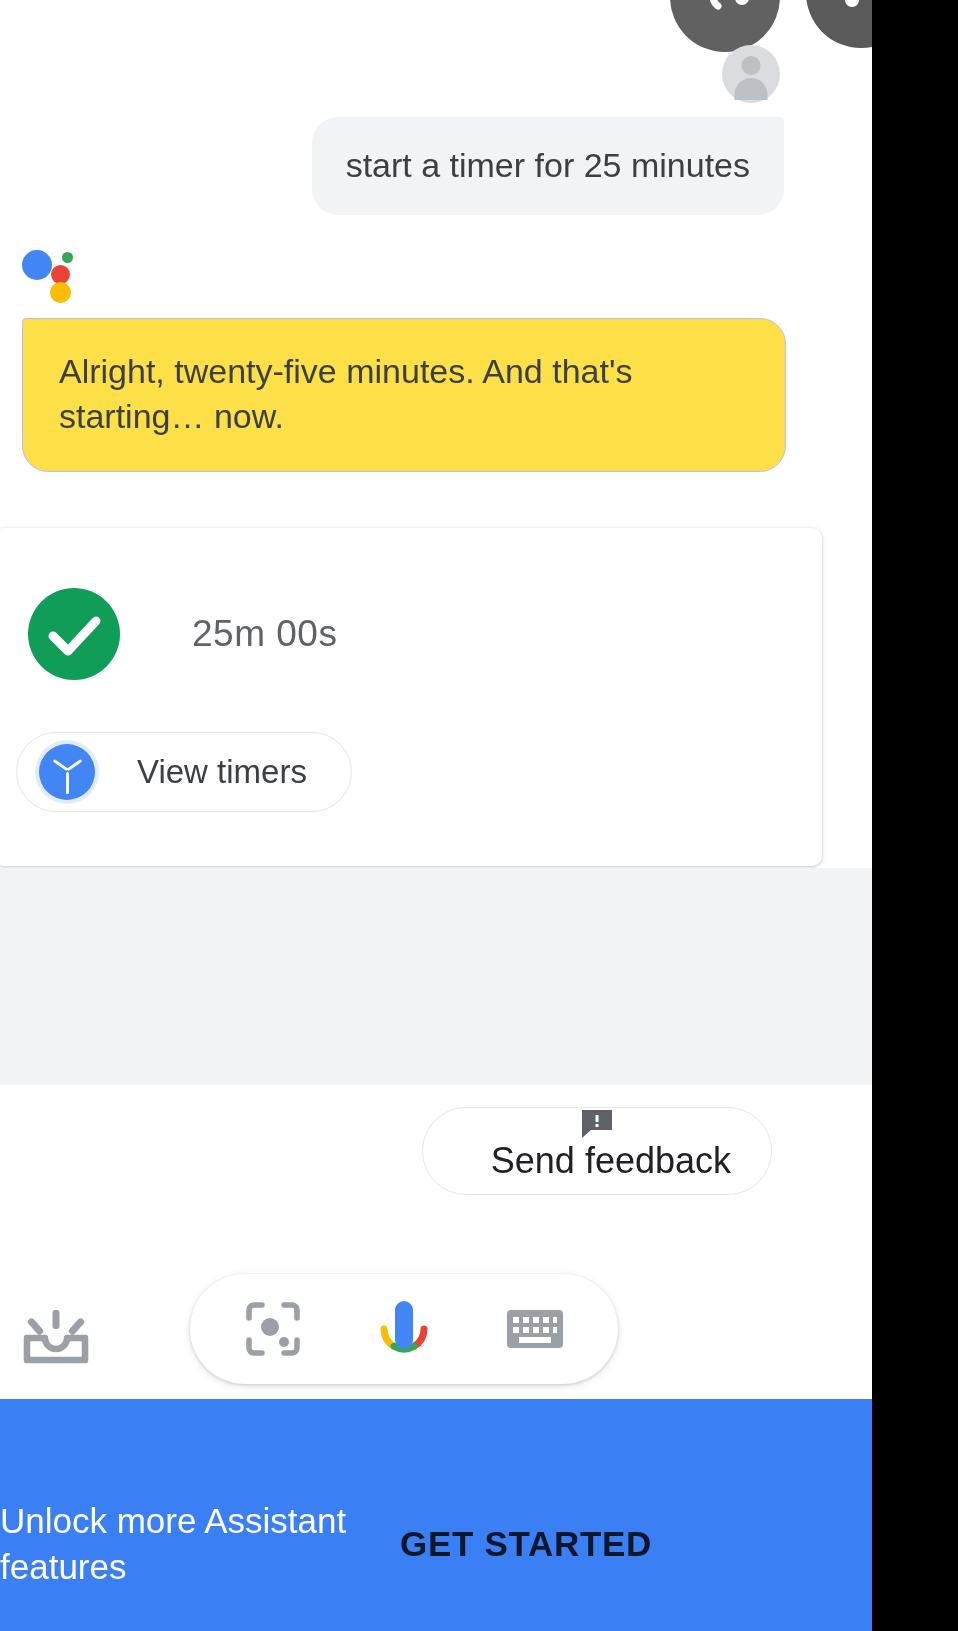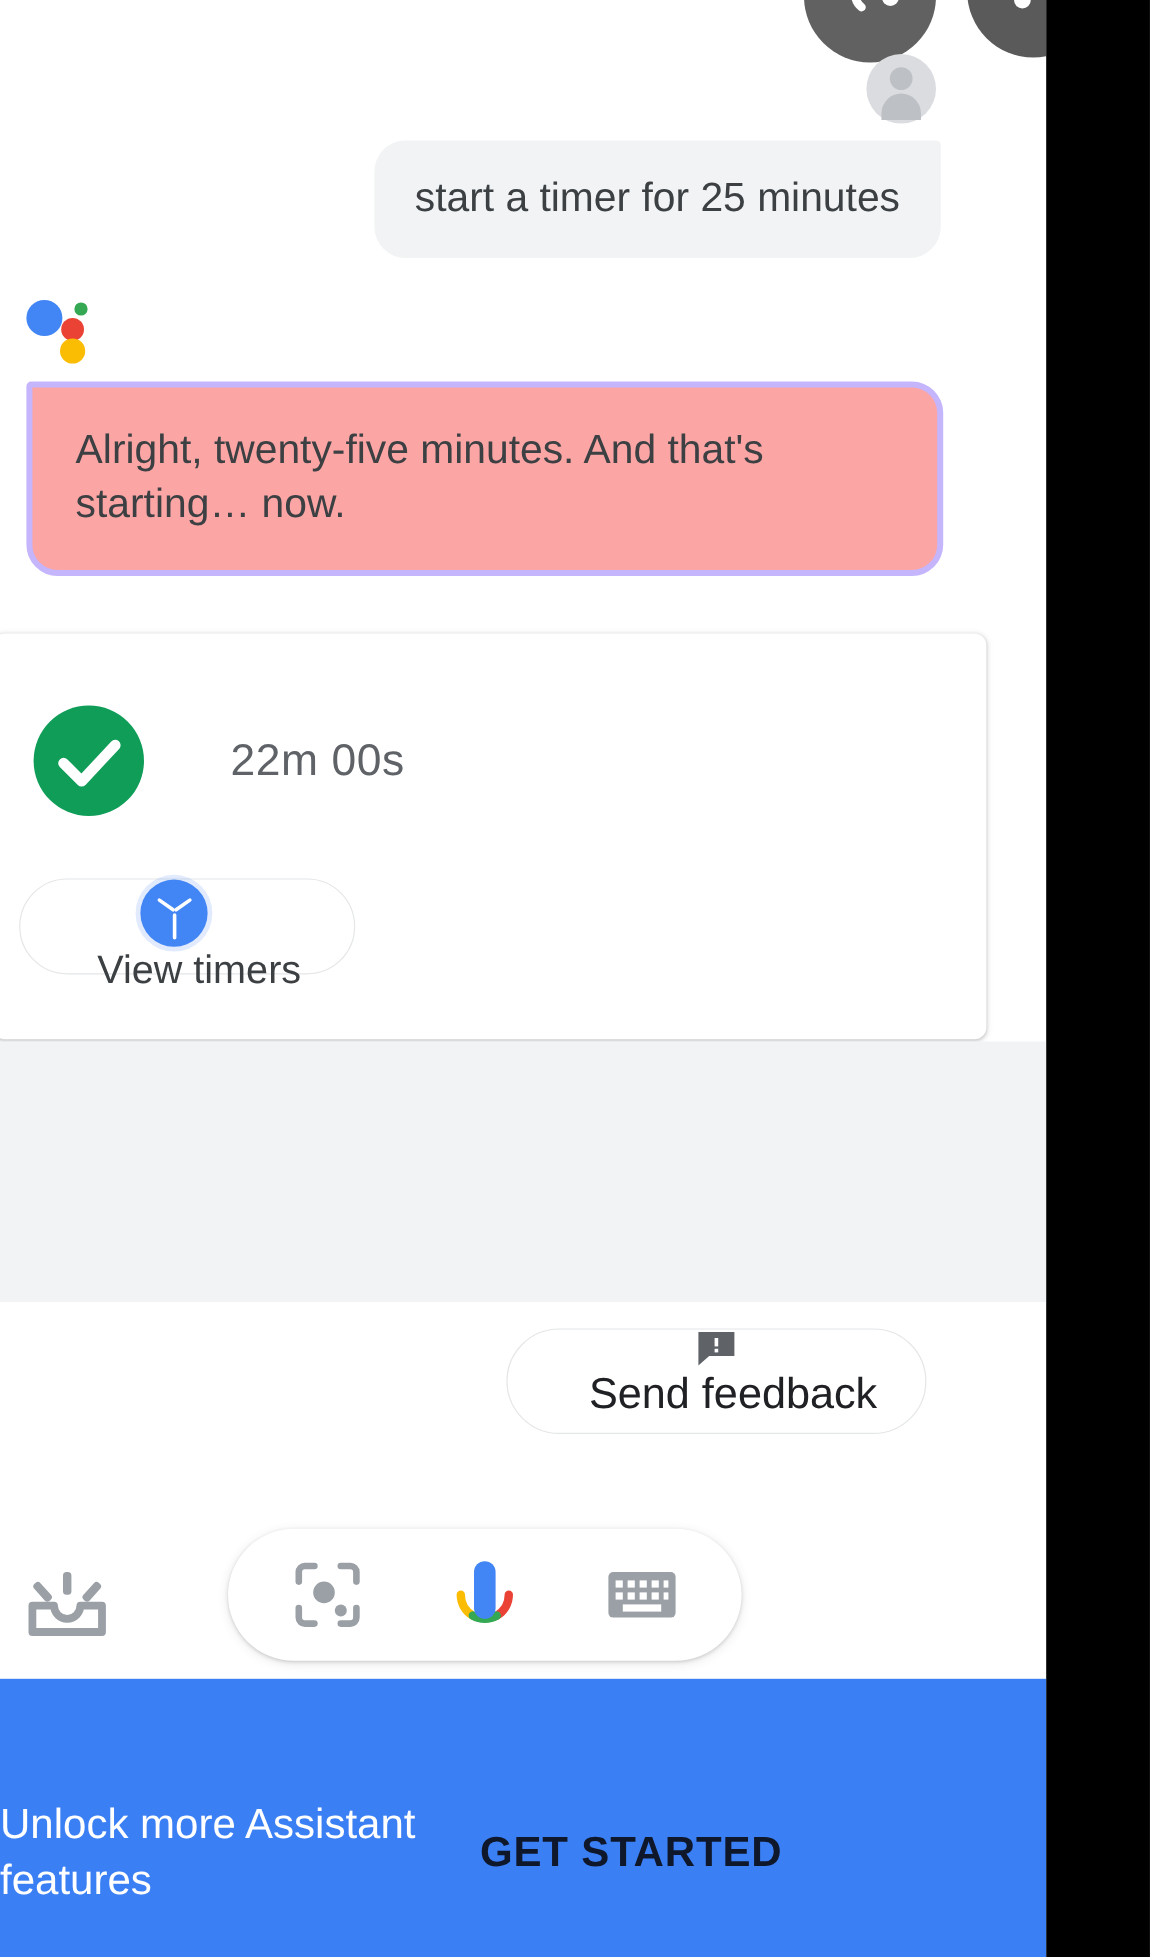--- a/index.html
+++ b/index.html
@@ -132,22 +132,22 @@
   #assistant-logo .green { left: 40px; top: 4px;  width: 11px; height: 11px; background: #34a853; }
   #assistant-logo .red   { left: 29px; top: 17px; width: 19px; height: 19px; background: #ea4335; }
   #assistant-logo .yellow{ left: 28px; top: 34px; width: 21px; height: 21px; background: #fbbc04; }
 
   
   #assistant-bubble {
     position: absolute;
     left: 22px;
     top: 318px;
     width: 764px;
-    background: #fca5a5;
-    border: 5px solid #c4b5fd;
+    background: #fde047;
+    border: 1px solid #c4b5fd;
     border-radius: 4px 26px 26px 26px;
     padding: 30px 36px 32px 36px;
     box-sizing: border-box;
   }
   #assistant-bubble .txt {
     font-size: 34px;
     line-height: 1.33;
     color: #3c4043;
   }
 
@@ -190,21 +190,20 @@
   #view-timers-chip {
     margin: 52px 0 0 22px;
     display: inline-flex;
     align-items: center;
     height: 80px;
     border: 1px solid #e4e6e8;
     border-radius: 40px;
     padding: 0 44px 0 22px;
     background: #ffffff;
     box-sizing: border-box;
-    flex-direction: column;
   }
   #clock-icon {
     width: 56px;
     height: 56px;
     border-radius: 50%;
     background: #4285f4;
     position: relative;
     flex: none;
     box-shadow: 0 0 0 4px rgba(66,133,244,.16);
   }
@@ -398,21 +397,21 @@
       <div class="txt">Alright, twenty-five minutes. And that's starting… now.</div>
     </div>
 
     <div id="timer-card">
       <div id="timer-row">
         <div id="check-circle">
           <svg width="92" height="92" viewBox="0 0 92 92">
             <path d="M25 48 L40 63 L68 33" fill="none" stroke="#ffffff" stroke-width="9" stroke-linecap="round" stroke-linejoin="round"></path>
           </svg>
         </div>
-        <div id="timer-value">22m 00s</div>
+        <div id="timer-value">25m 00s</div>
       </div>
 
       <div id="view-timers-chip">
         <span id="clock-icon">
           <span class="hand hand-h"></span>
           <span class="hand hand-m"></span>
           <span class="hand hand-s"></span>
         </span>
         <span id="view-timers-label">View timers</span>
       </div>

